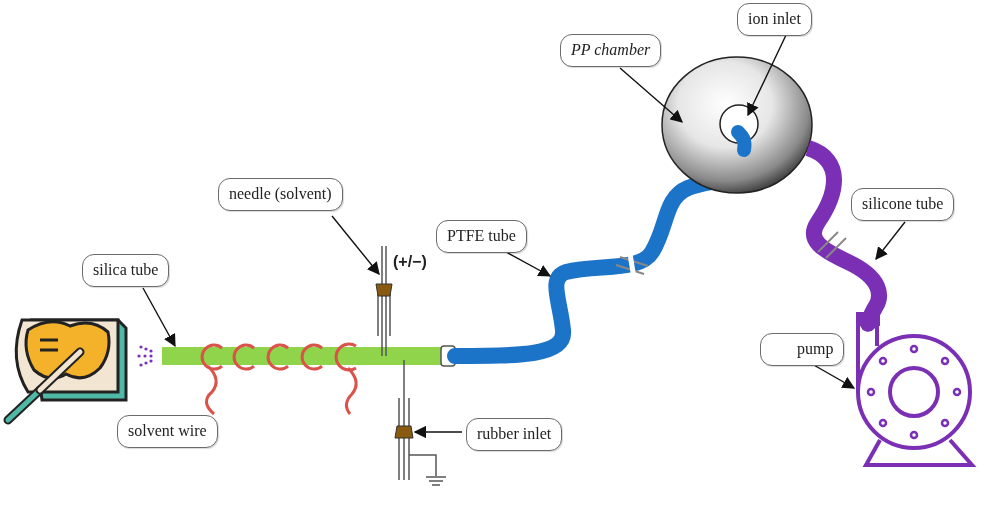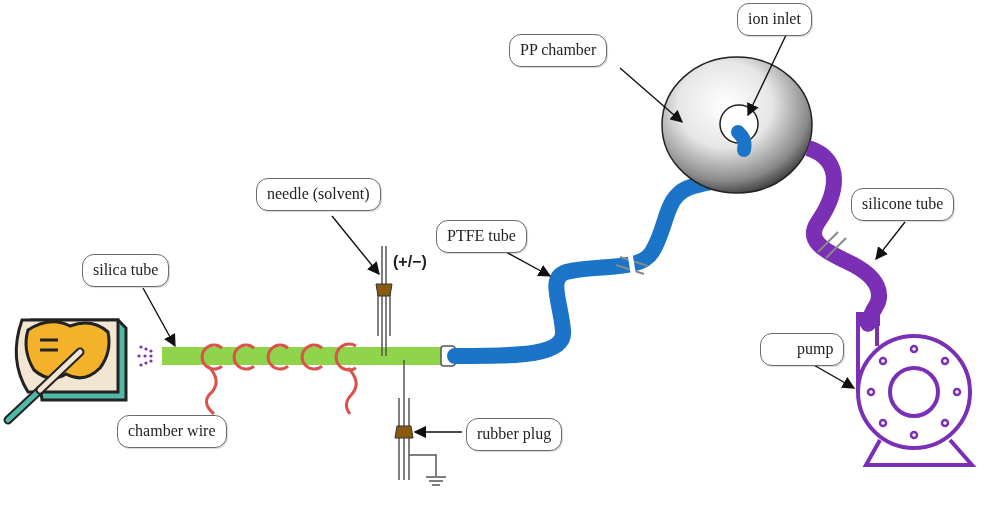--- a/index.html
+++ b/index.html
@@ -126,22 +126,22 @@
     <line x1="462" y1="432" x2="415" y2="432"></line>
     <line x1="506" y1="252" x2="550" y2="276"></line>
     <line x1="620" y1="68" x2="682" y2="122"></line>
     <line x1="787" y1="33" x2="748" y2="115"></line>
     <line x1="905" y1="222" x2="876" y2="259"></line>
     <line x1="812" y1="364" x2="854" y2="388"></line>
   </g>
 </svg>
 
 <div class="lbl" style="left:82px;top:254px;text-align:right;">silica tube</div>
-<div class="lbl" style="left:117px;top:415px;">chamber wire</div>
-<div class="lbl" style="left:218px;top:178px;margin-left:38px;">needle (solvent)</div>
+<div class="lbl" style="left:117px;top:415px;">solvent wire</div>
+<div class="lbl" style="left:218px;top:178px;">needle (solvent)</div>
 <div class="polarity" style="left:393px;top:253px;">(+/−)</div>
-<div class="lbl" style="left:466px;top:418px;">rubber plug</div>
+<div class="lbl" style="left:466px;top:418px;">rubber inlet</div>
 <div class="lbl" style="left:436px;top:220px;">PTFE tube</div>
-<div class="lbl" style="left:509px;top:34px;">PP chamber</div>
+<div class="lbl" style="left:560px;top:34px;font-style:italic;">PP chamber</div>
 <div class="lbl" style="left:737px;top:3px;">ion inlet</div>
 <div class="lbl" style="left:851px;top:188px;">silicone tube</div>
 <div class="lbl" style="left:760px;top:333px;padding-left:36px;">pump</div>
 </div>
 
 </body></html>

